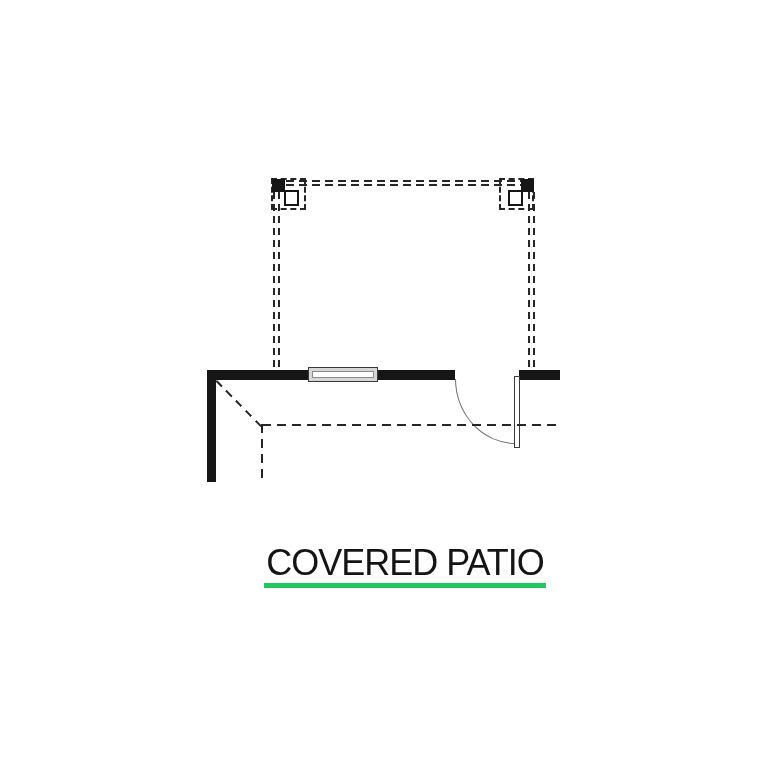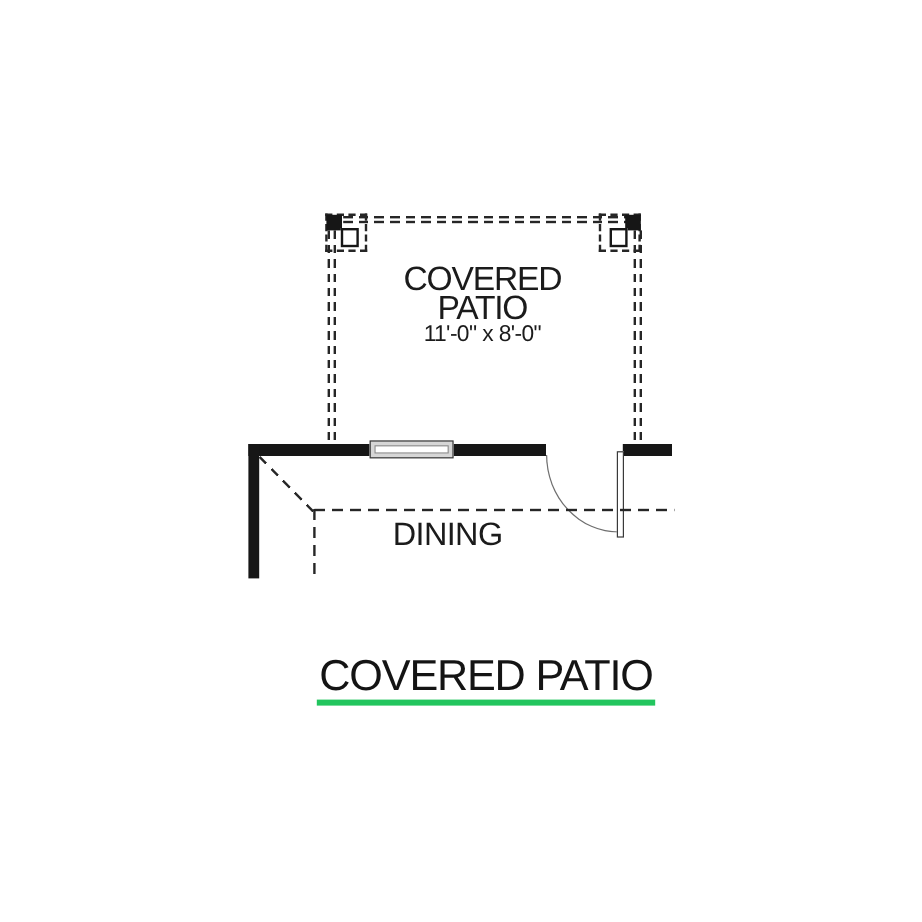--- a/index.html
+++ b/index.html
@@ -49,41 +49,35 @@
   <div class="roofdash-v" style="left:533px;top:192px;height:178px;"></div>
 
   <div class="post-outline" style="left:271px;top:178px;width:31px;height:28px;"></div>
   <div class="post-solid" style="left:272px;top:179px;width:13px;height:13px;"></div>
   <div class="post-inner" style="left:284px;top:190px;width:11px;height:12px;"></div>
 
   <div class="post-outline" style="left:499px;top:178px;width:31px;height:28px;"></div>
   <div class="post-solid" style="left:521px;top:179px;width:13px;height:13px;"></div>
   <div class="post-inner" style="left:508px;top:190px;width:11px;height:12px;"></div>
 
-  <div class="patio-text">
-    <div class="patio-line">COVERED</div>
-    <div class="patio-line2">PATIO</div>
-    <div class="patio-dims">11'-0" x 8'-0"</div>
-  </div>
 
   <div class="wall" style="left:207px;top:370px;width:101px;height:10px;"></div>
   <div class="wall" style="left:378px;top:370px;width:77px;height:10px;"></div>
   <div class="wall" style="left:519px;top:370px;width:41px;height:10px;"></div>
   <div class="wall" style="left:207px;top:370px;width:9px;height:112px;"></div>
 
   <div class="window" style="left:308px;top:367px;width:68px;height:13px;">
     <div class="window-inner"></div>
   </div>
 
   <div class="door-arc" style="left:455px;top:379px;width:60px;height:64px;"></div>
   <div class="door-leaf" style="left:514px;top:376px;width:4px;height:70px;"></div>
 
   <div class="dash-diag" style="left:217px;top:380px;width:64px;"></div>
   <div class="dash-h" style="left:262px;top:424px;width:300px;"></div>
   <div class="dash-v" style="left:261px;top:424px;height:56px;"></div>
 
-  <div class="room-label">DINING</div>
 
   <div class="sheet-title">
     <span>COVERED PATIO</span>
   </div>
 
 </div>
 
 </body></html>

